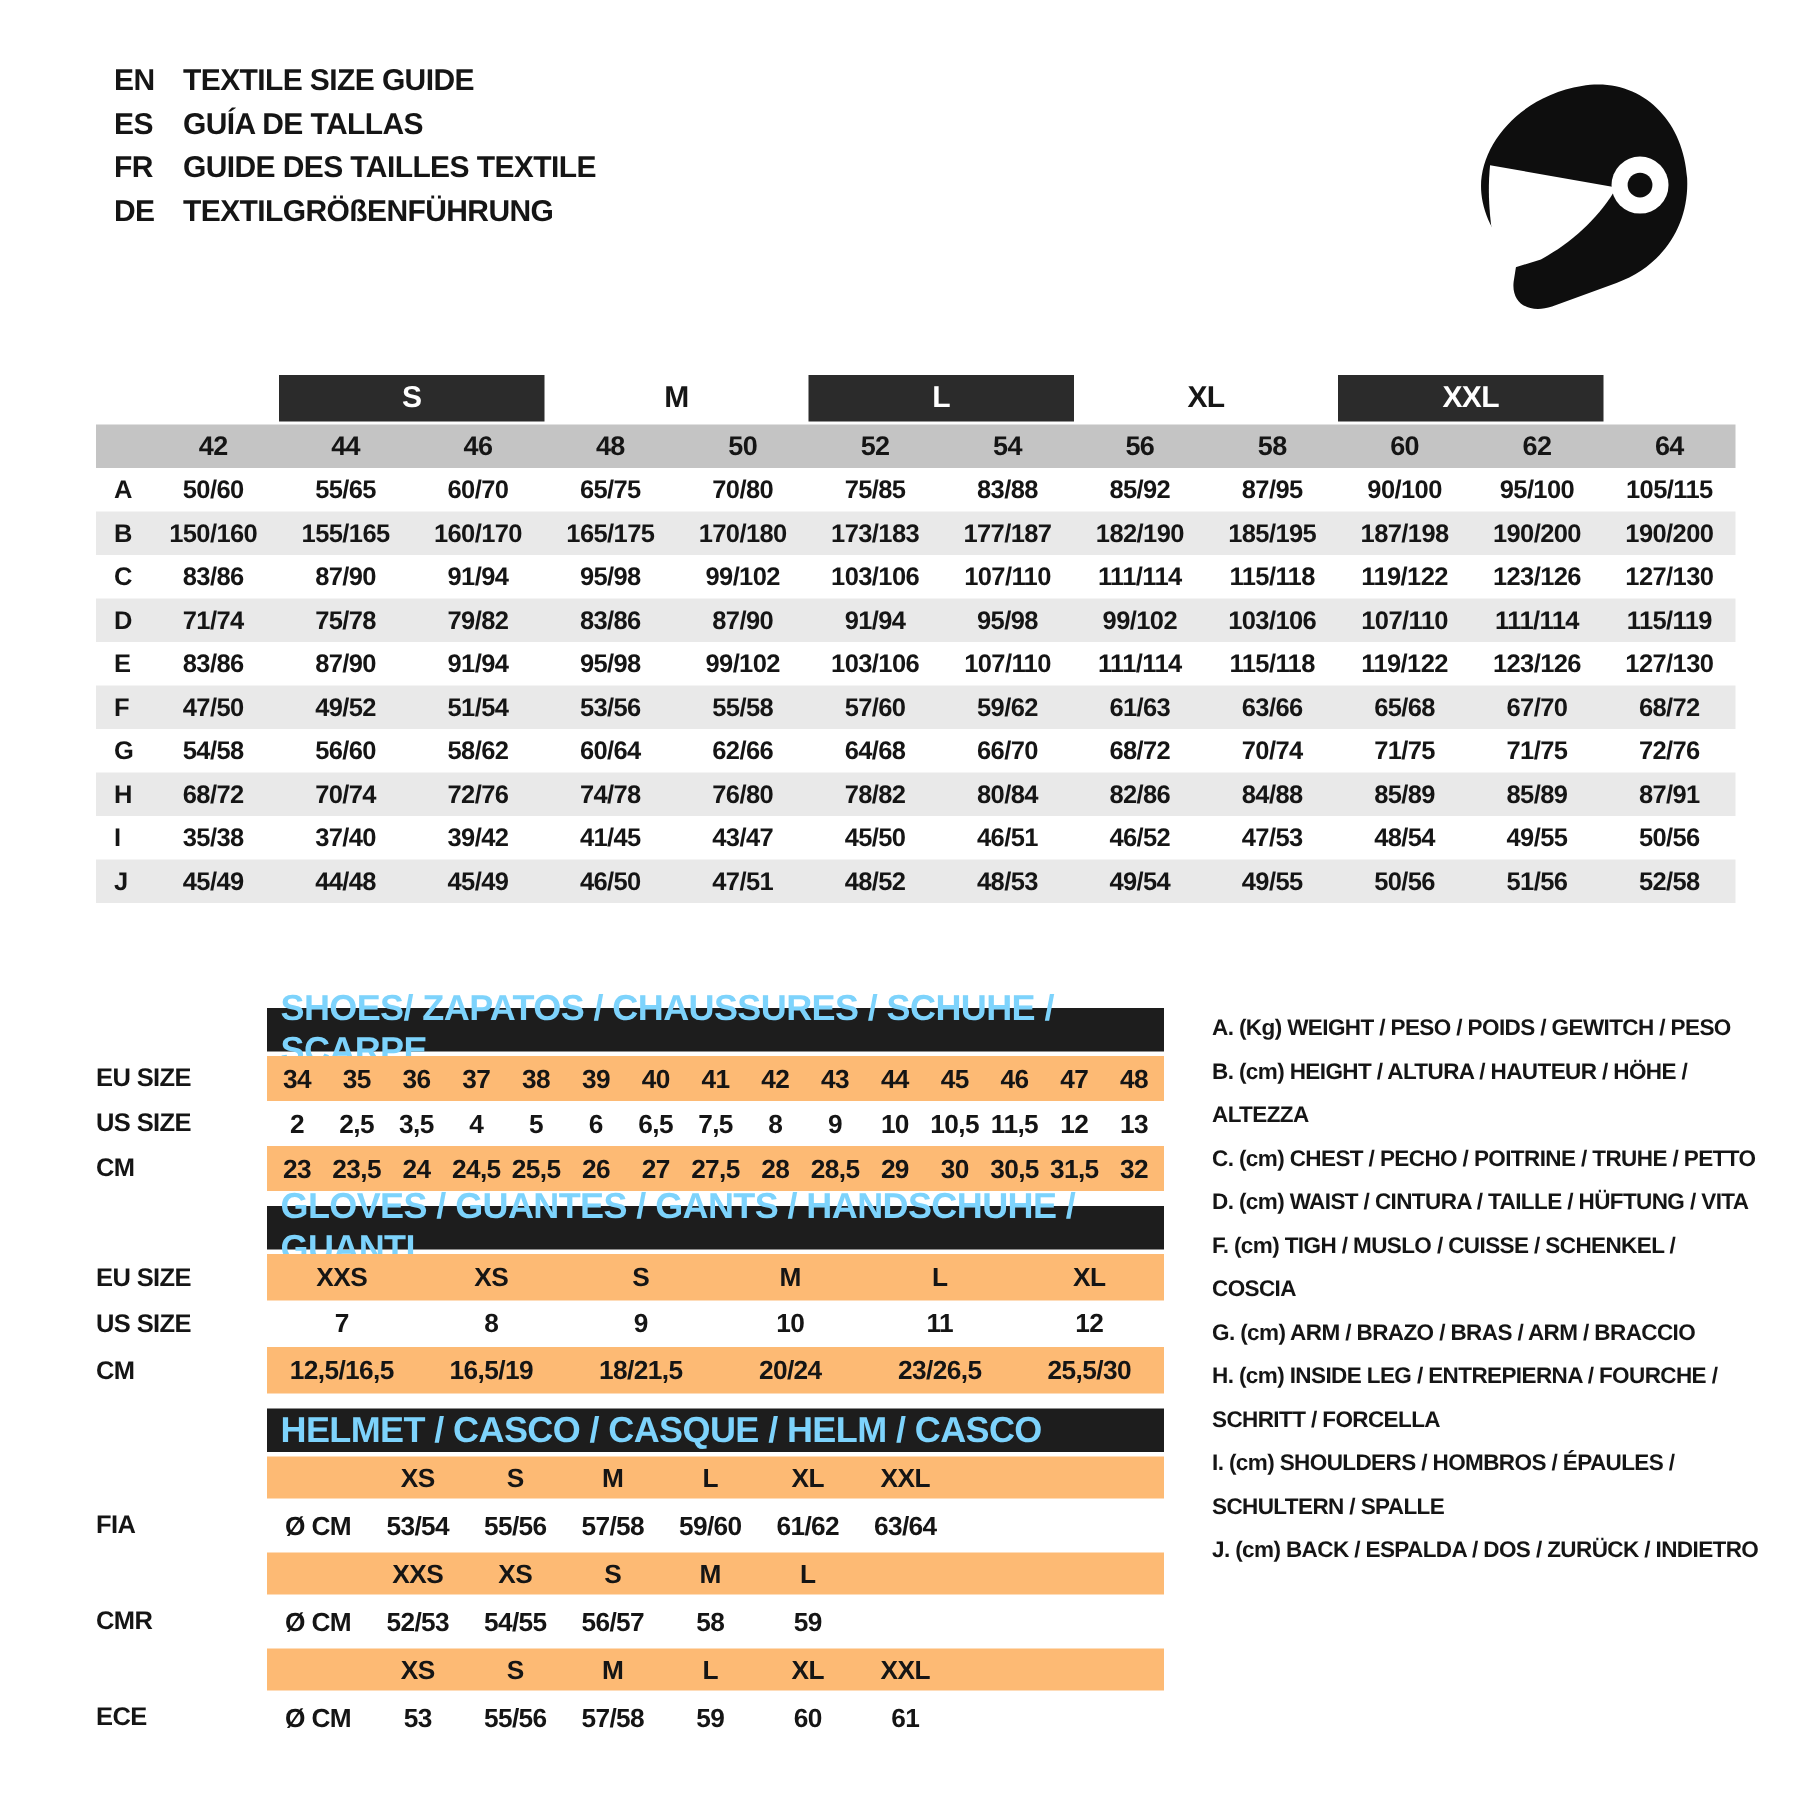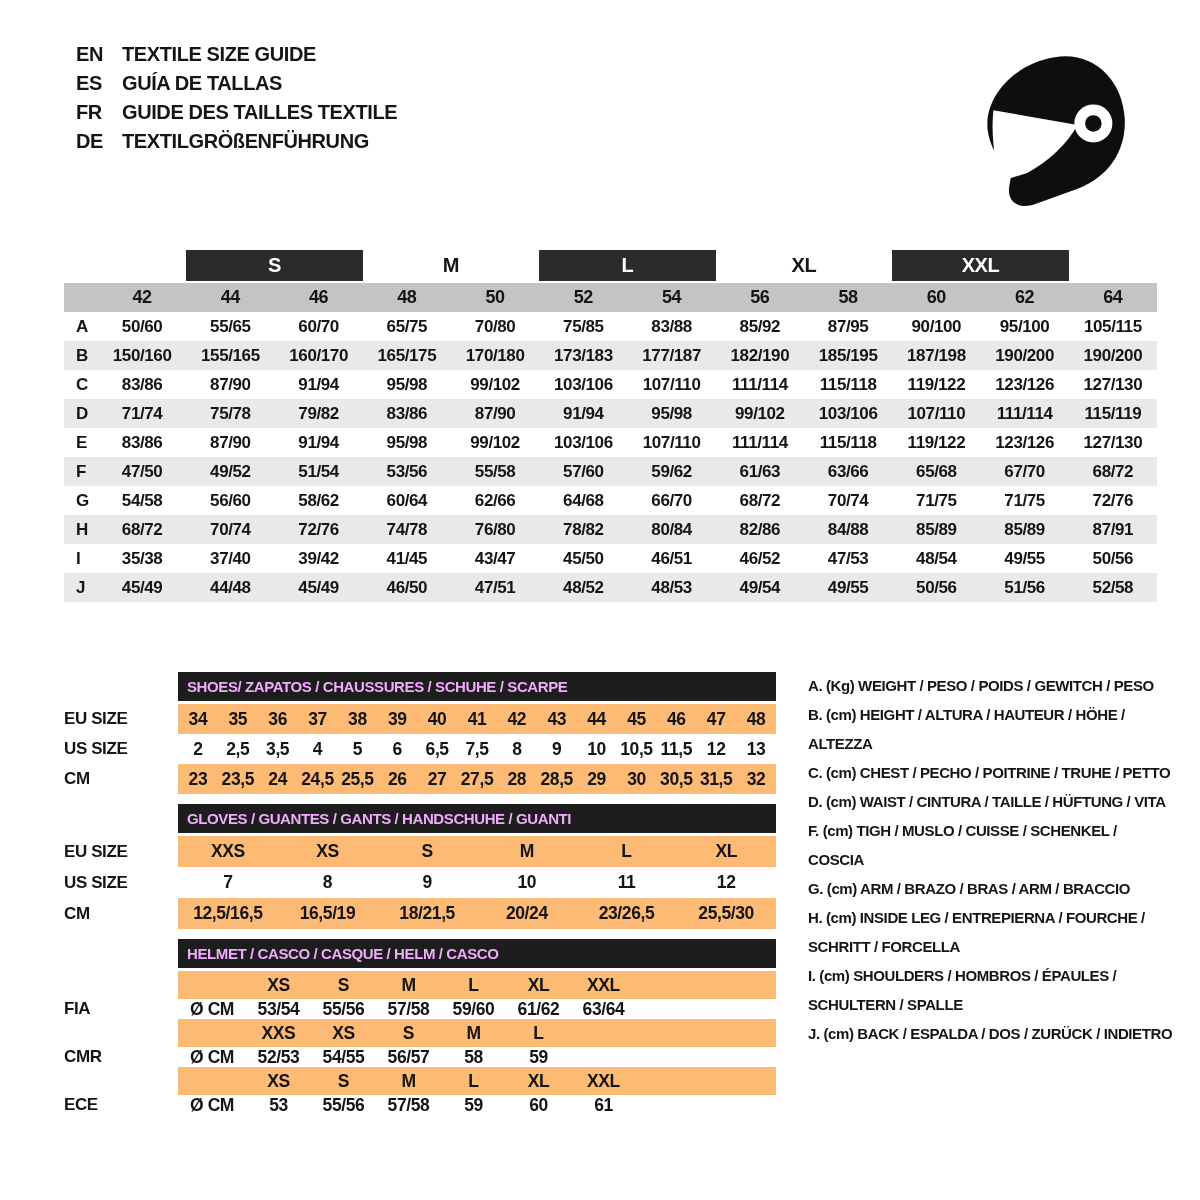--- a/index.html
+++ b/index.html
@@ -19,31 +19,31 @@
   .grp{display:flex;align-items:center;justify-content:center;font-size:20px;}
   .grp.hl{background:#2b2b2b;color:#fff;}
   .grp.plain{color:#161616;}
   .mt-sizes{background:#c4c4c4;height:29px;align-items:center;font-size:18px;}
   .mt-row{height:29px;align-items:center;font-size:17px;}
   .mt-row.shaded{background:#e9e9e9;}
   .cell{text-align:center;white-space:nowrap;}
   .rowlab{text-align:left;padding-left:12px;}
   
   .section{position:absolute;left:64px;width:712px;}
-  .sec-bar{margin-left:114px;width:589px;height:29px;background:#1d1d1d;color:#f0abfc;
-           display:flex;align-items:center;padding-left:9px;font-size:15px;margin-bottom:3px;}
+  .sec-bar{margin-left:114px;width:589px;height:29px;background:#1d1d1d;color:#7dd3fc;
+           display:flex;align-items:center;padding-left:9px;font-size:24px;margin-bottom:3px;}
   .sec-row{display:flex;align-items:stretch;}
   .sec-label{flex:0 0 114px;display:flex;align-items:center;font-size:17px;}
   .sec-content{flex:0 0 598px;display:grid;align-items:center;font-size:17.5px;}
   .sec-row.shaded .sec-content{background:#fdba74;}
   .cols15 .sec-content{grid-template-columns:repeat(15,1fr);height:30px;}
   .cols6 .sec-content{grid-template-columns:repeat(6,1fr);height:31px;}
   .helm .sec-content{grid-template-columns:68px repeat(6,65px) 1fr;}
   .helm-size .sec-content{height:28px;}
-  .helm-val .sec-content{height:20px;}
+  .helm-val .sec-content{height:36px;}
   .unit-cell{text-align:center;}
   
   .legend{position:absolute;left:808px;top:671px;width:366px;font-size:15px;line-height:29px;}
   .legend-item{white-space:normal;}
 </style>
 </head>
 <body>
 
 <div class="page">
 

